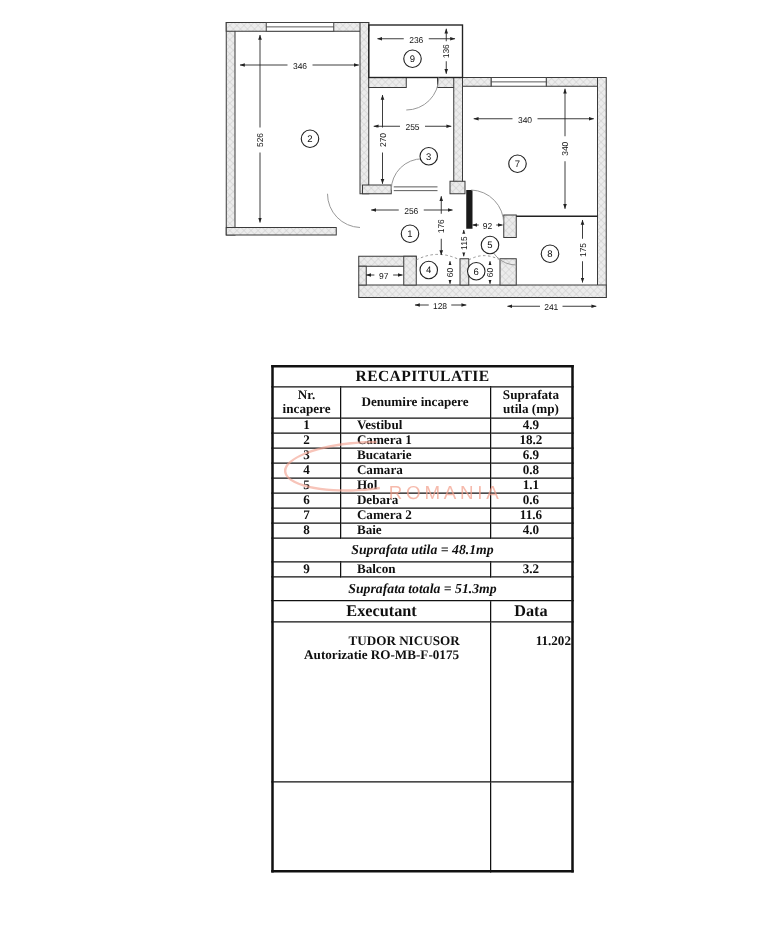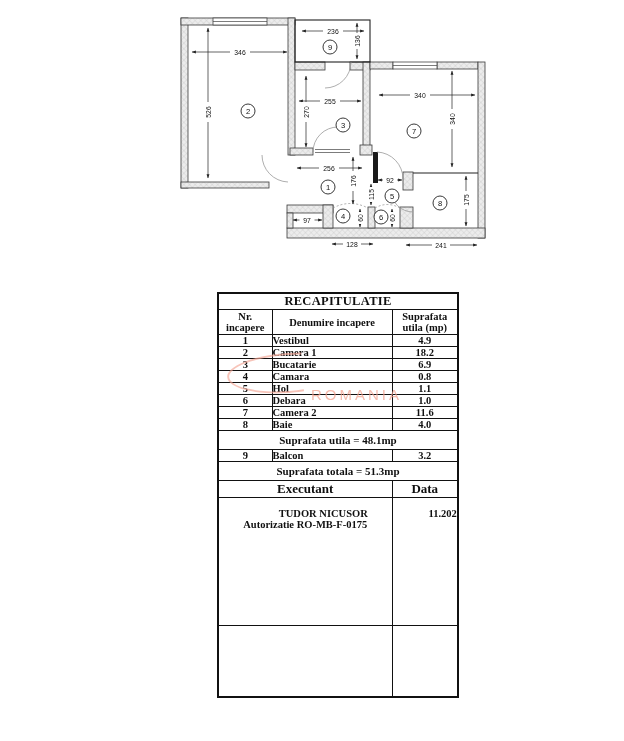--- a/index.html
+++ b/index.html
@@ -21,22 +21,22 @@
   
   .tablewrap{position:absolute;left:217px;top:292px;z-index:1;}
   table.recap{border-collapse:collapse;table-layout:fixed;width:240px;color:#101010;
     font-family:"Liberation Serif",serif;font-weight:bold;background:transparent;
     border:2px solid #111;}
   table.recap td{border:1px solid #111;padding:0;text-align:center;vertical-align:middle;
     overflow:hidden;}
   tr.trow-title td{height:14px;font-size:12.5px;letter-spacing:0.3px;}
   tr.trow-hdr td{height:24px;font-size:10.5px;line-height:11px;}
   tr.trow-data td{height:11px;font-size:10.5px;line-height:11px;}
-  tr.trow-data td.cell-name{text-align:left;}
-  tr.trow-merge td{height:18px;font-size:11px;}
+  tr.trow-data td.cell-name{text-align:left;padding-left:13px;}
+  tr.trow-merge td{height:18px;font-size:11px;font-style:italic;}
   tr.trow-hdr2 td{height:14px;font-size:13px;}
   tr.trow-sig td{height:127px;vertical-align:top;font-size:10.5px;line-height:11px;}
   tr.trow-sig td .sigpad{padding-top:10px;padding-left:36px;}
   tr.trow-empty td{height:70px;}
   
   .wm{position:absolute;z-index:2;pointer-events:none;}
   #wm-ellipse{left:227px;top:353px;width:118px;height:36px;border:2.5px solid rgba(242,165,147,0.65);
     border-radius:50%;transform:rotate(-4deg);clip-path:inset(0 38% 0 0);}
   #wm-text{left:311px;top:386px;font-family:"Liberation Sans",sans-serif;font-size:15px;
     letter-spacing:3px;color:rgba(243,160,140,0.72);}
@@ -271,21 +271,21 @@
         <td>0.8</td>
       </tr>
       <tr class="trow-data">
         <td>5</td>
         <td class="cell-name">Hol</td>
         <td>1.1</td>
       </tr>
       <tr class="trow-data">
         <td>6</td>
         <td class="cell-name">Debara</td>
-        <td>1.0</td>
+        <td>0.6</td>
       </tr>
       <tr class="trow-data">
         <td>7</td>
         <td class="cell-name">Camera 2</td>
         <td>11.6</td>
       </tr>
       <tr class="trow-data">
         <td>8</td>
         <td class="cell-name">Baie</td>
         <td>4.0</td>

